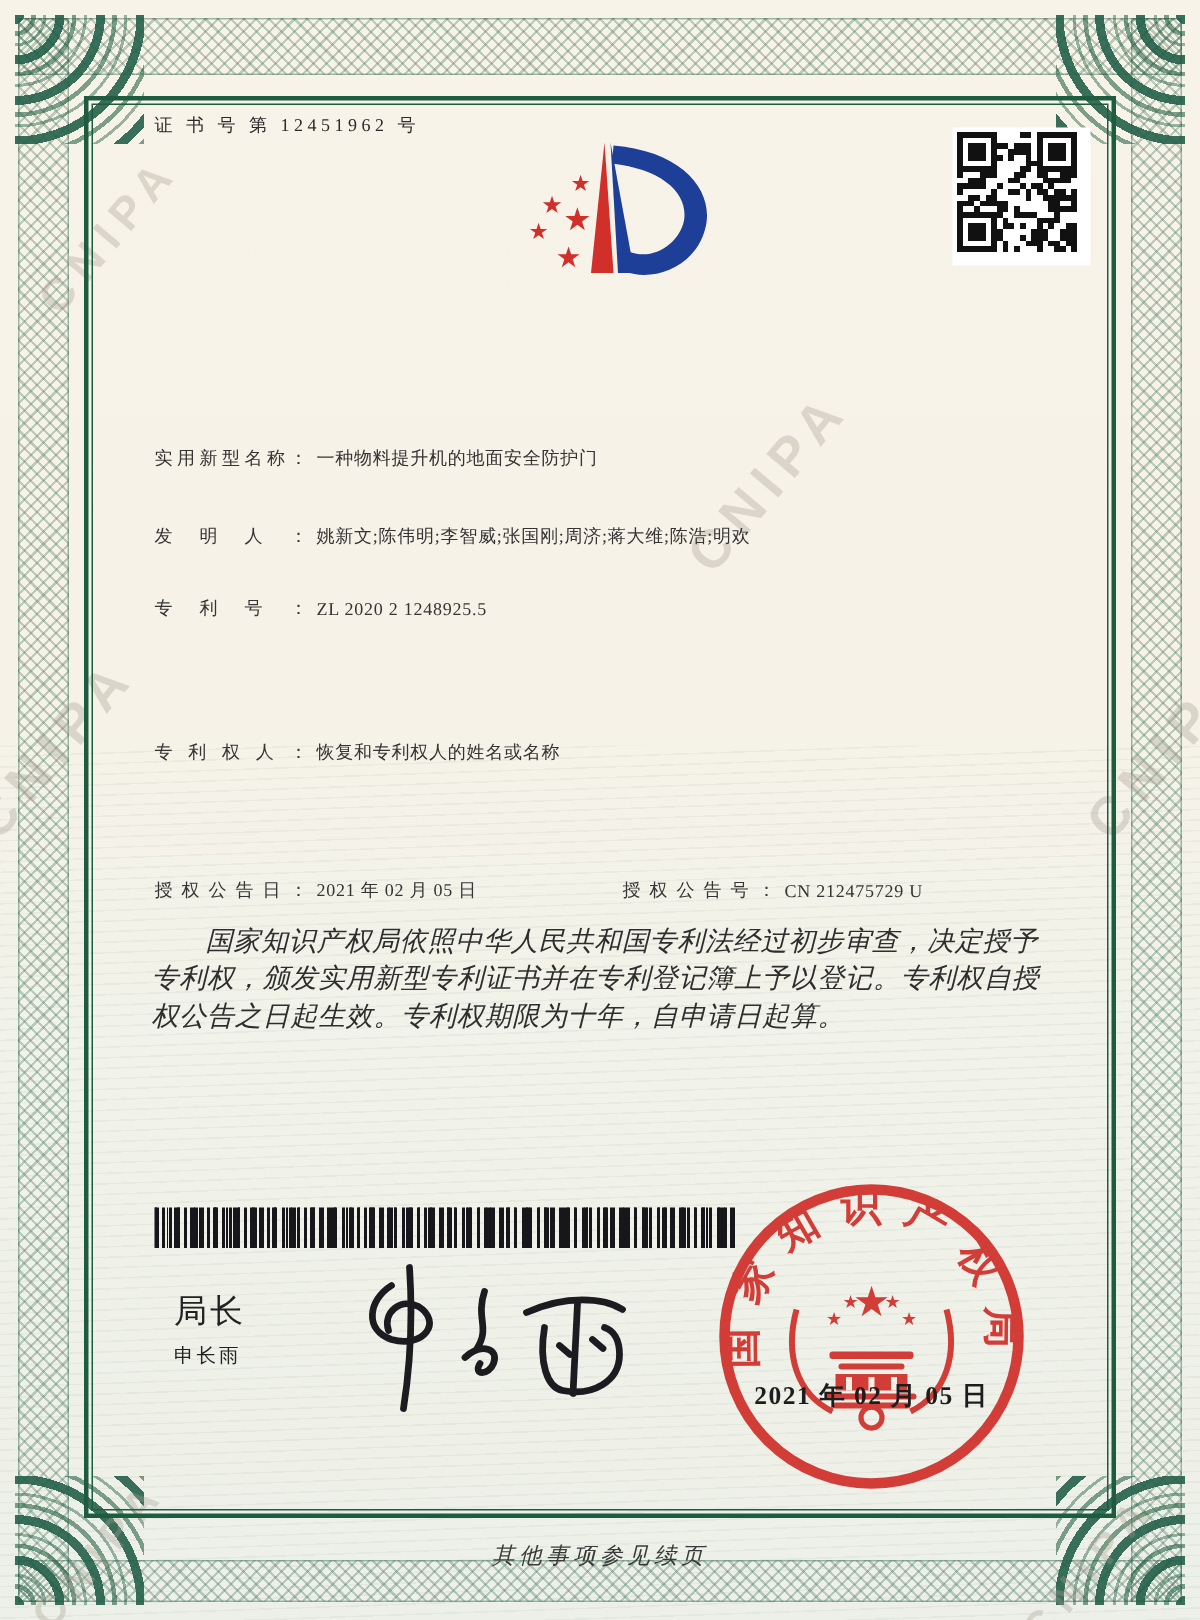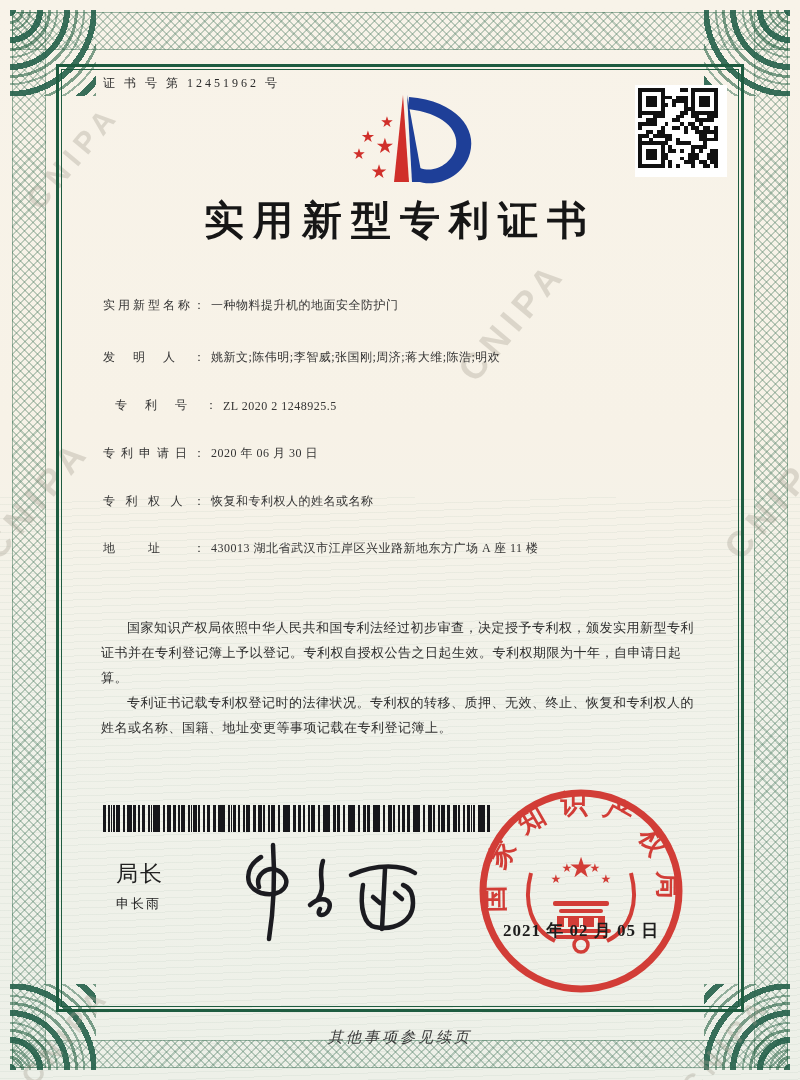--- a/index.html
+++ b/index.html
@@ -63,29 +63,29 @@
   
   .row{position:absolute;left:44px;right:30px;font-size:12px;color:#343434;white-space:nowrap;}
   .row .lbl{
     display:inline-block;width:102px;vertical-align:bottom;
     text-align:justify;text-align-last:justify;
   }
   .row .val{margin-left:6px;letter-spacing:.5px;}
   .row .col2{position:absolute;left:312px;top:0;}
   .r-name{top:230px;}
   .r-inventor{top:282px;}
-  .r-patentno{top:330px;margin-left:12px;}
+  .r-patentno{top:330px;}
   .r-filing{top:378px;}
   .r-patentee{top:426px;}
   .r-address{top:473px;}
   .r-grant{top:518px;}
   
   .body-text{
     position:absolute;left:42px;top:548px;width:606px;
-    font-size:13px;line-height:25px;color:#2e2e2e;
+    font-size:18px;line-height:25px;color:#2e2e2e;font-style:italic;
   }
   .body-text p{margin:0;text-indent:2em;letter-spacing:.5px;}
   
   .barcode{
     position:absolute;left:44px;top:738px;width:388px;height:27px;
     background-image:
       repeating-linear-gradient(90deg,#17171b 0 2px,transparent 2px 5px),
       repeating-linear-gradient(90deg,#17171b 0 1px,transparent 1px 8px),
       repeating-linear-gradient(90deg,#17171b 0 3px,transparent 3px 13px);
   }
@@ -383,44 +383,42 @@
           <rect x="6" y="20" width="1" height="1" fill="#111"></rect>
           <rect x="8" y="20" width="1" height="1" fill="#111"></rect>
           <rect x="10" y="20" width="1" height="1" fill="#111"></rect>
           <rect x="14" y="20" width="1" height="1" fill="#111"></rect>
           <rect x="17" y="20" width="1" height="1" fill="#111"></rect>
           <rect x="18" y="20" width="1" height="1" fill="#111"></rect>
           <rect x="20" y="20" width="1" height="1" fill="#111"></rect>
         </svg>
     </div>
 
-    <h1 class="title">实用新型专利证书</h1>
 
     <div class="row r-name">
       <span class="lbl">实用新型名称：</span><span class="val">一种物料提升机的地面安全防护门</span>
     </div>
     <div class="row r-inventor">
       <span class="lbl">发明人：</span><span class="val">姚新文;陈伟明;李智威;张国刚;周济;蒋大维;陈浩;明欢</span>
     </div>
     <div class="row r-patentno">
       <span class="lbl">专利号：</span><span class="val">ZL 2020 2 1248925.5</span>
     </div>
-    <div class="row r-filing">
-      <span class="lbl">专利申请日：</span><span class="val">2020 年 06 月 30 日</span>
-    </div>
     <div class="row r-patentee">
       <span class="lbl">专利权人：</span><span class="val">恢复和专利权人的姓名或名称</span>
     </div>
-    <div class="row r-address">
-      <span class="lbl">地址：</span><span class="val">430013 湖北省武汉市江岸区兴业路新地东方广场 A 座 11 楼</span>
+    <div class="row r-grant">
+      <span class="lbl">授权公告日：</span><span class="val">2021 年 02 月 05 日</span>
+      <span class="col2">
+        <span class="lbl">授权公告号：</span><span class="val">CN 212475729 U</span>
+      </span>
     </div>
 
     <div class="body-text">
       <p>国家知识产权局依照中华人民共和国专利法经过初步审查，决定授予专利权，颁发实用新型专利证书并在专利登记簿上予以登记。专利权自授权公告之日起生效。专利权期限为十年，自申请日起算。</p>
-      <p>专利证书记载专利权登记时的法律状况。专利权的转移、质押、无效、终止、恢复和专利权人的姓名或名称、国籍、地址变更等事项记载在专利登记簿上。</p>
     </div>
 
     <div class="barcode"></div>
 
     <div class="director-label">局长</div>
     <div class="director-name">申长雨</div>
     <div class="signature">
       <svg viewBox="0 0 232 110" width="232" height="110" fill="none" stroke="#1b1b20" stroke-width="4.5" stroke-linecap="round" stroke-linejoin="round">
         <path d="M56,10 C58,40 57,72 52,104"></path>
         <path d="M44,22 C28,32 26,52 44,58 C66,64 78,46 62,36 C50,30 38,40 42,52"></path>

